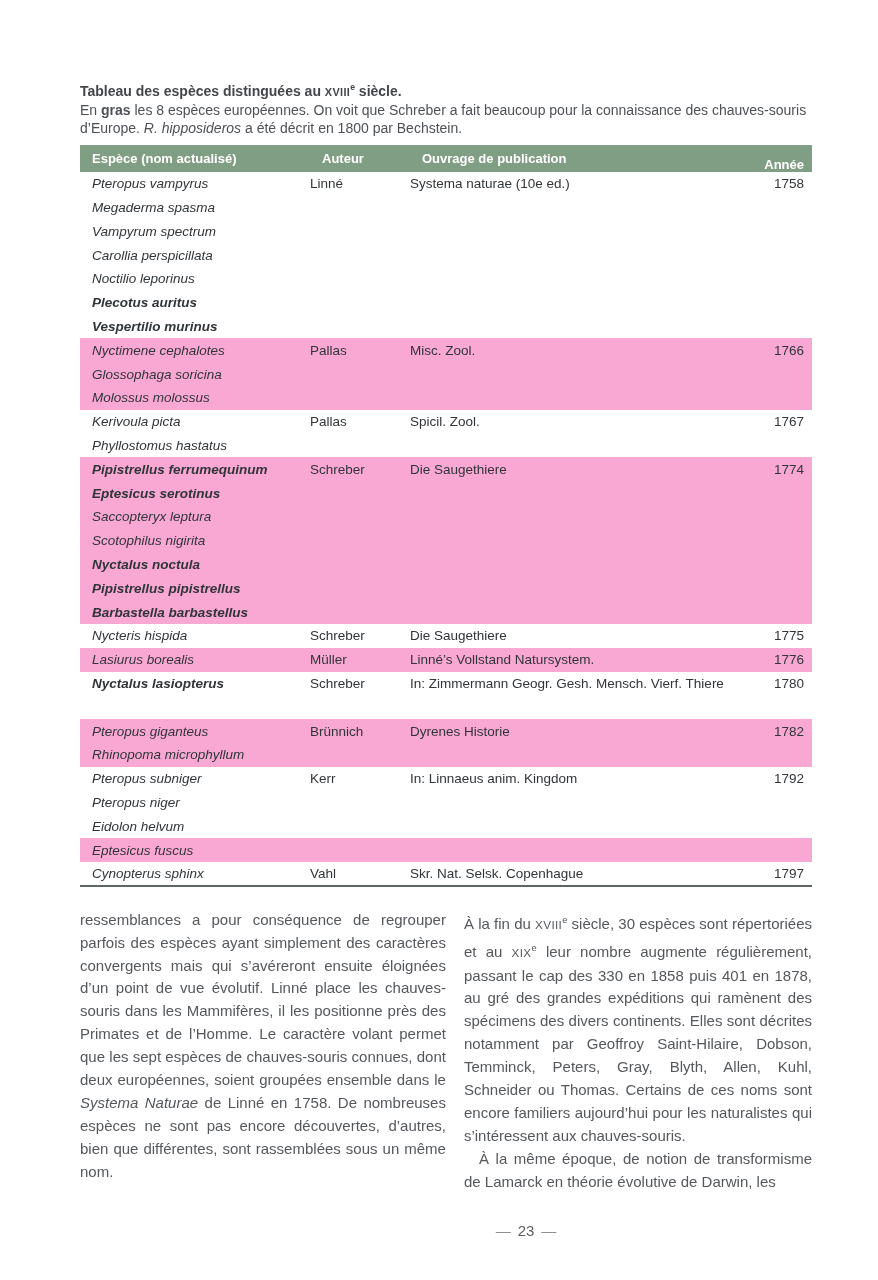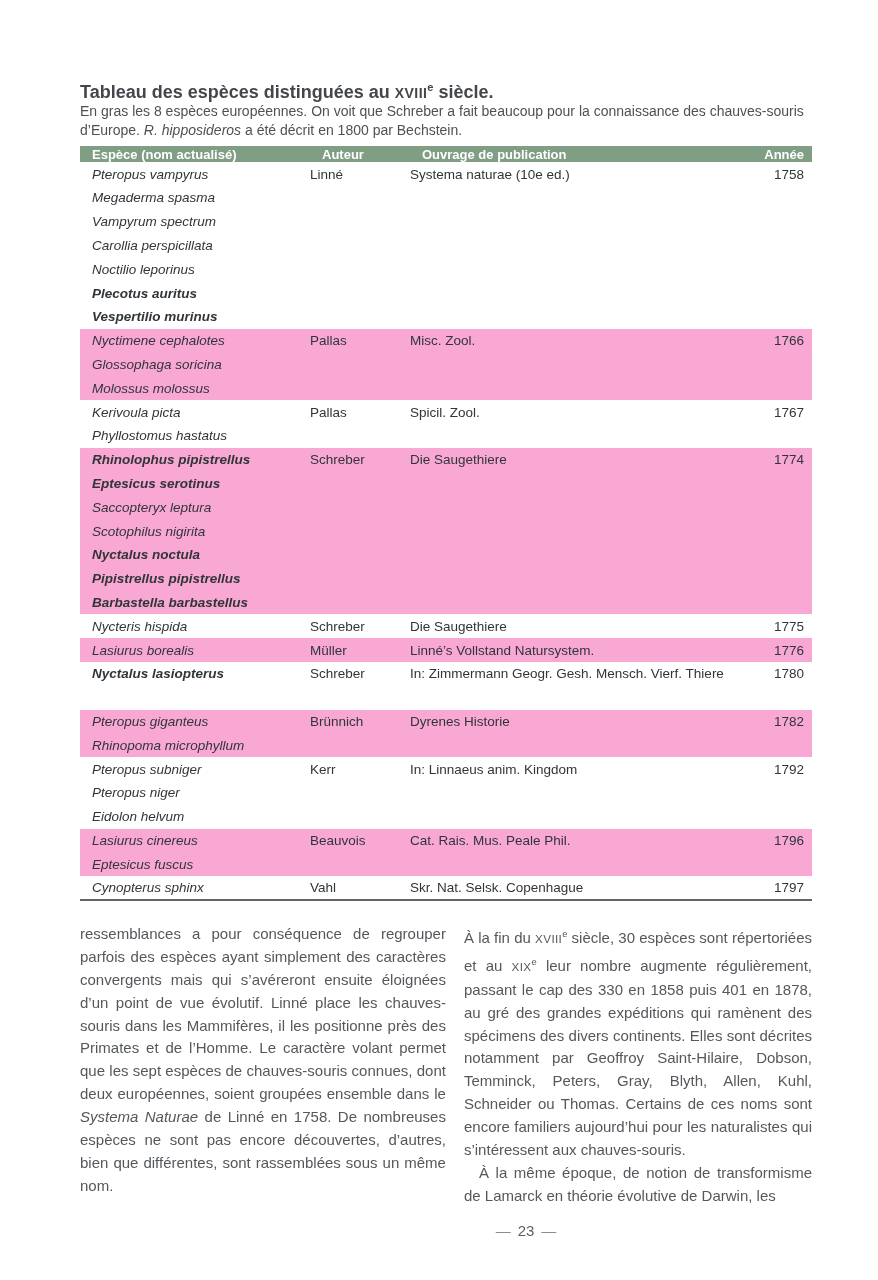--- a/index.html
+++ b/index.html
@@ -1,35 +1,35 @@
 <!DOCTYPE html>
 <html lang="fr"><head>
 <meta charset="utf-8">
 <style>
   * { margin:0; padding:0; box-sizing:border-box; }
   html,body { background:#ffffff; font-family:"Liberation Sans", sans-serif; }
   .page { position:relative; width:878px; height:1280px; background:#ffffff; overflow:hidden; }
   .content { position:absolute; left:80px; top:0; width:732px; padding-top:78px; }
 
   
-  .caption-title { font-size:18px; font-weight:bold; color:#43474b; line-height:18px; }
+  .caption-title { font-size:14px; font-weight:bold; color:#43474b; line-height:18px; }
   .caption-body  { font-size:14px; color:#4d5156; line-height:18.6px; }
-  .bold { font-weight:normal; }
+  .bold { font-weight:bold; }
   .italic { font-style:italic; }
   .sc-roman { font-size:0.78em; letter-spacing:0.03em; }
   .sup { vertical-align:super; font-size:0.62em; }
 
   
   table.species { width:732px; border-collapse:collapse; table-layout:fixed; margin-top:7px;
                   border-bottom:2px solid #5f6663; }
   col.c-species { width:230px; } col.c-author { width:100px; }
   col.c-work { width:332px; }   col.c-year { width:70px; }
   thead th { background:#809e83; color:#ffffff; font-size:13px; font-weight:bold;
              text-align:left; height:16px; padding:0 0 0 12px; }
-  thead th.h-year { text-align:right; padding:0 8px 0 0; }
+  thead th.h-year { text-align:right; padding:12px 8px 0 0; }
   tbody td { height:23.8px; font-size:13.5px; color:#303539; padding:0; vertical-align:middle;
              white-space:nowrap; overflow:hidden; }
   td.species { padding-left:12px; font-style:italic; }
   td.species.sp-bold { font-weight:bold; }
   td.year { text-align:right; padding-right:8px; }
   .work-title { }
   .work-prefix { font-style:normal; }
   tr.shaded td { background:#f9a8d4; }
   tr.spacer-row td { background:#ffffff; }
 
@@ -138,21 +138,21 @@
             <td class="work"><span class="work-title">Spicil. Zool.</span></td>
             <td class="year">1767</td>
           </tr>
           <tr>
             <td class="species">Phyllostomus hastatus</td>
             <td class="author"></td>
             <td class="work"></td>
             <td class="year"></td>
           </tr>
           <tr class="shaded">
-            <td class="species sp-bold">Rhinolophus pipistrellus</td>
+            <td class="species sp-bold">Pipistrellus ferrumequinum</td>
             <td class="author">Schreber</td>
             <td class="work"><span class="work-title">Die Saugethiere</span></td>
             <td class="year">1774</td>
           </tr>
           <tr class="shaded">
             <td class="species sp-bold">Eptesicus serotinus</td>
             <td class="author"></td>
             <td class="work"></td>
             <td class="year"></td>
           </tr>
@@ -229,26 +229,20 @@
             <td class="species">Pteropus niger</td>
             <td class="author"></td>
             <td class="work"></td>
             <td class="year"></td>
           </tr>
           <tr>
             <td class="species">Eidolon helvum</td>
             <td class="author"></td>
             <td class="work"></td>
             <td class="year"></td>
-          </tr>
-          <tr class="shaded">
-            <td class="species">Lasiurus cinereus</td>
-            <td class="author">Beauvois</td>
-            <td class="work"><span class="work-title">Cat. Rais. Mus. Peale Phil.</span></td>
-            <td class="year">1796</td>
           </tr>
           <tr class="shaded">
             <td class="species">Eptesicus fuscus</td>
             <td class="author"></td>
             <td class="work"></td>
             <td class="year"></td>
           </tr>
           <tr>
             <td class="species">Cynopterus sphinx</td>
             <td class="author">Vahl</td>

